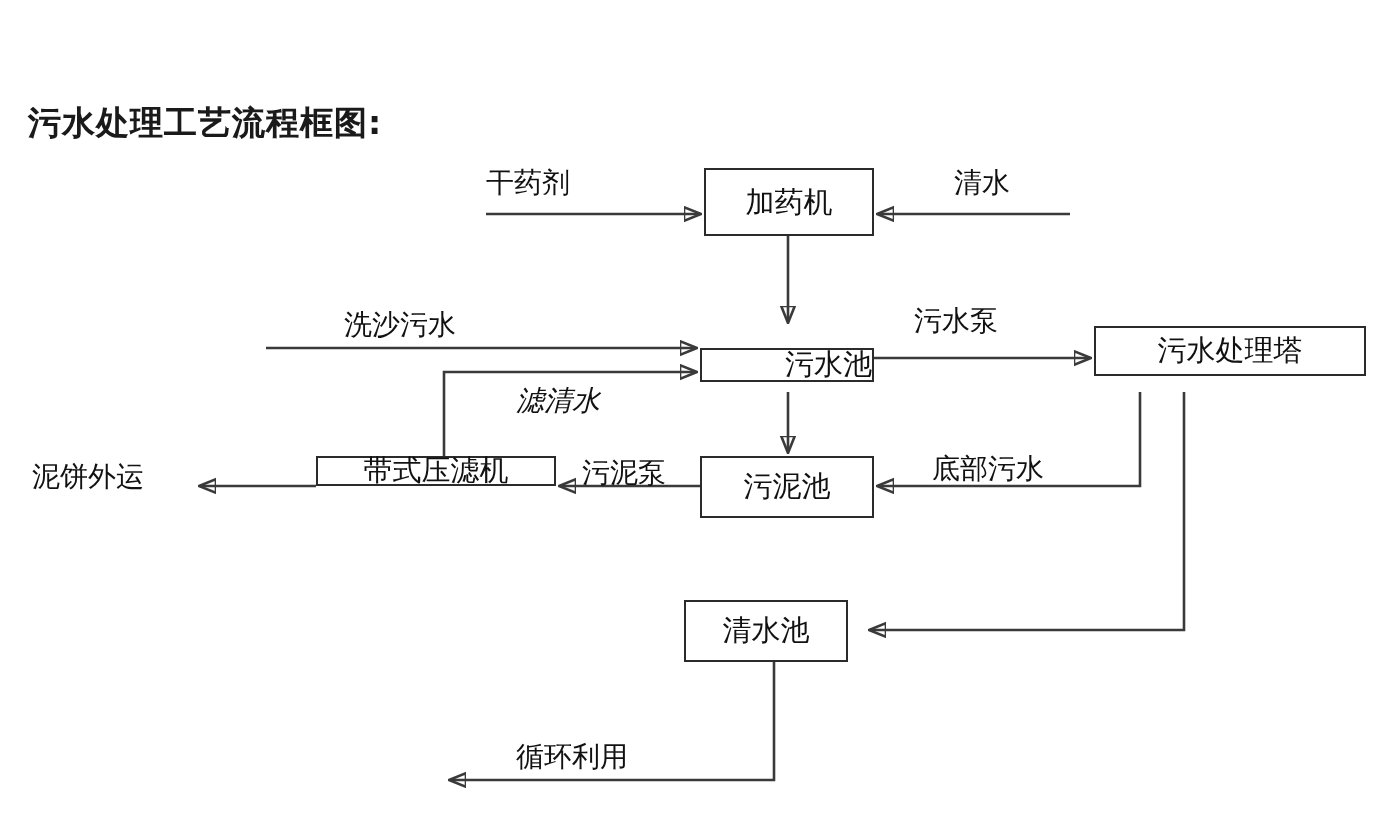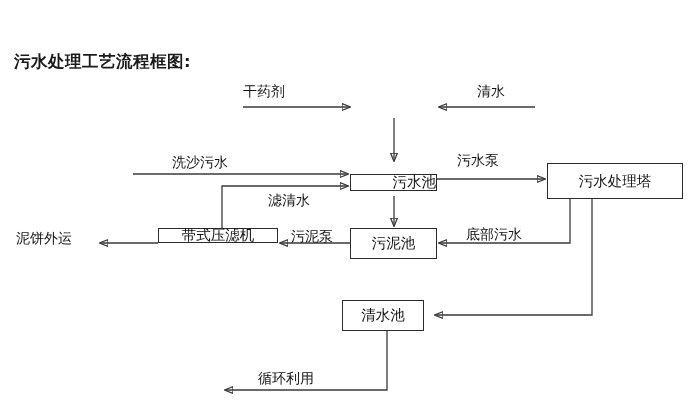--- a/index.html
+++ b/index.html
@@ -95,26 +95,29 @@
 
     <line x1="350" y1="243" x2="280" y2="243" marker-end="url(#arrow)"></line>
 
     <line x1="158" y1="243" x2="100" y2="243" marker-end="url(#arrow)"></line>
 
     <path d="M592,196 L592,315 L435,315" marker-end="url(#arrow)"></path>
 
     <path d="M387,331 L387,390 L225,390" marker-end="url(#arrow)"></path>
   </svg>
 
+  <div class="node" style="left:352px; top:84px; width:85px; height:34px;">
+    <span>加药机</span>
+  </div>
 
   <div class="node" style="left:350px; top:174px; width:87px; height:17px;justify-content:flex-end;">
     <span>污水池</span>
   </div>
 
-  <div class="node" style="left:547px; top:163px; width:136px; height:36px;">
+  <div class="node" style="left:547px; top:163px; width:136px; height:25px;">
     <span>污水处理塔</span>
   </div>
 
   <div class="node" style="left:158px; top:228px; width:120px; height:15px;">
     <span>带式压滤机</span>
   </div>
 
   <div class="node" style="left:350px; top:228px; width:87px; height:31px;">
     <span>污泥池</span>
   </div>
@@ -122,21 +125,21 @@
   <div class="node" style="left:342px; top:300px; width:82px; height:31px;text-align:right;">
     <span>清水池</span>
   </div>
 
   <div class="edge-label" style="left:243px; top:83px;">干药剂</div>
 
   <div class="edge-label" style="left:477px; top:83px;">清水</div>
 
   <div class="edge-label" style="left:172px; top:154px;">洗沙污水</div>
 
-  <div class="edge-label" style="left:268px; top:192px;">滤清水</div>
+  <div class="edge-label" style="left:258px; top:192px;font-style:italic;">滤清水</div>
 
   <div class="edge-label" style="left:457px; top:152px;">污水泵</div>
 
   <div class="edge-label" style="left:291px; top:228px;">污泥泵</div>
 
   <div class="edge-label" style="left:466px; top:226px;">底部污水</div>
 
   <div class="edge-label" style="left:16px; top:230px;">泥饼外运</div>
 
   <div class="edge-label" style="left:258px; top:370px;">循环利用</div>

